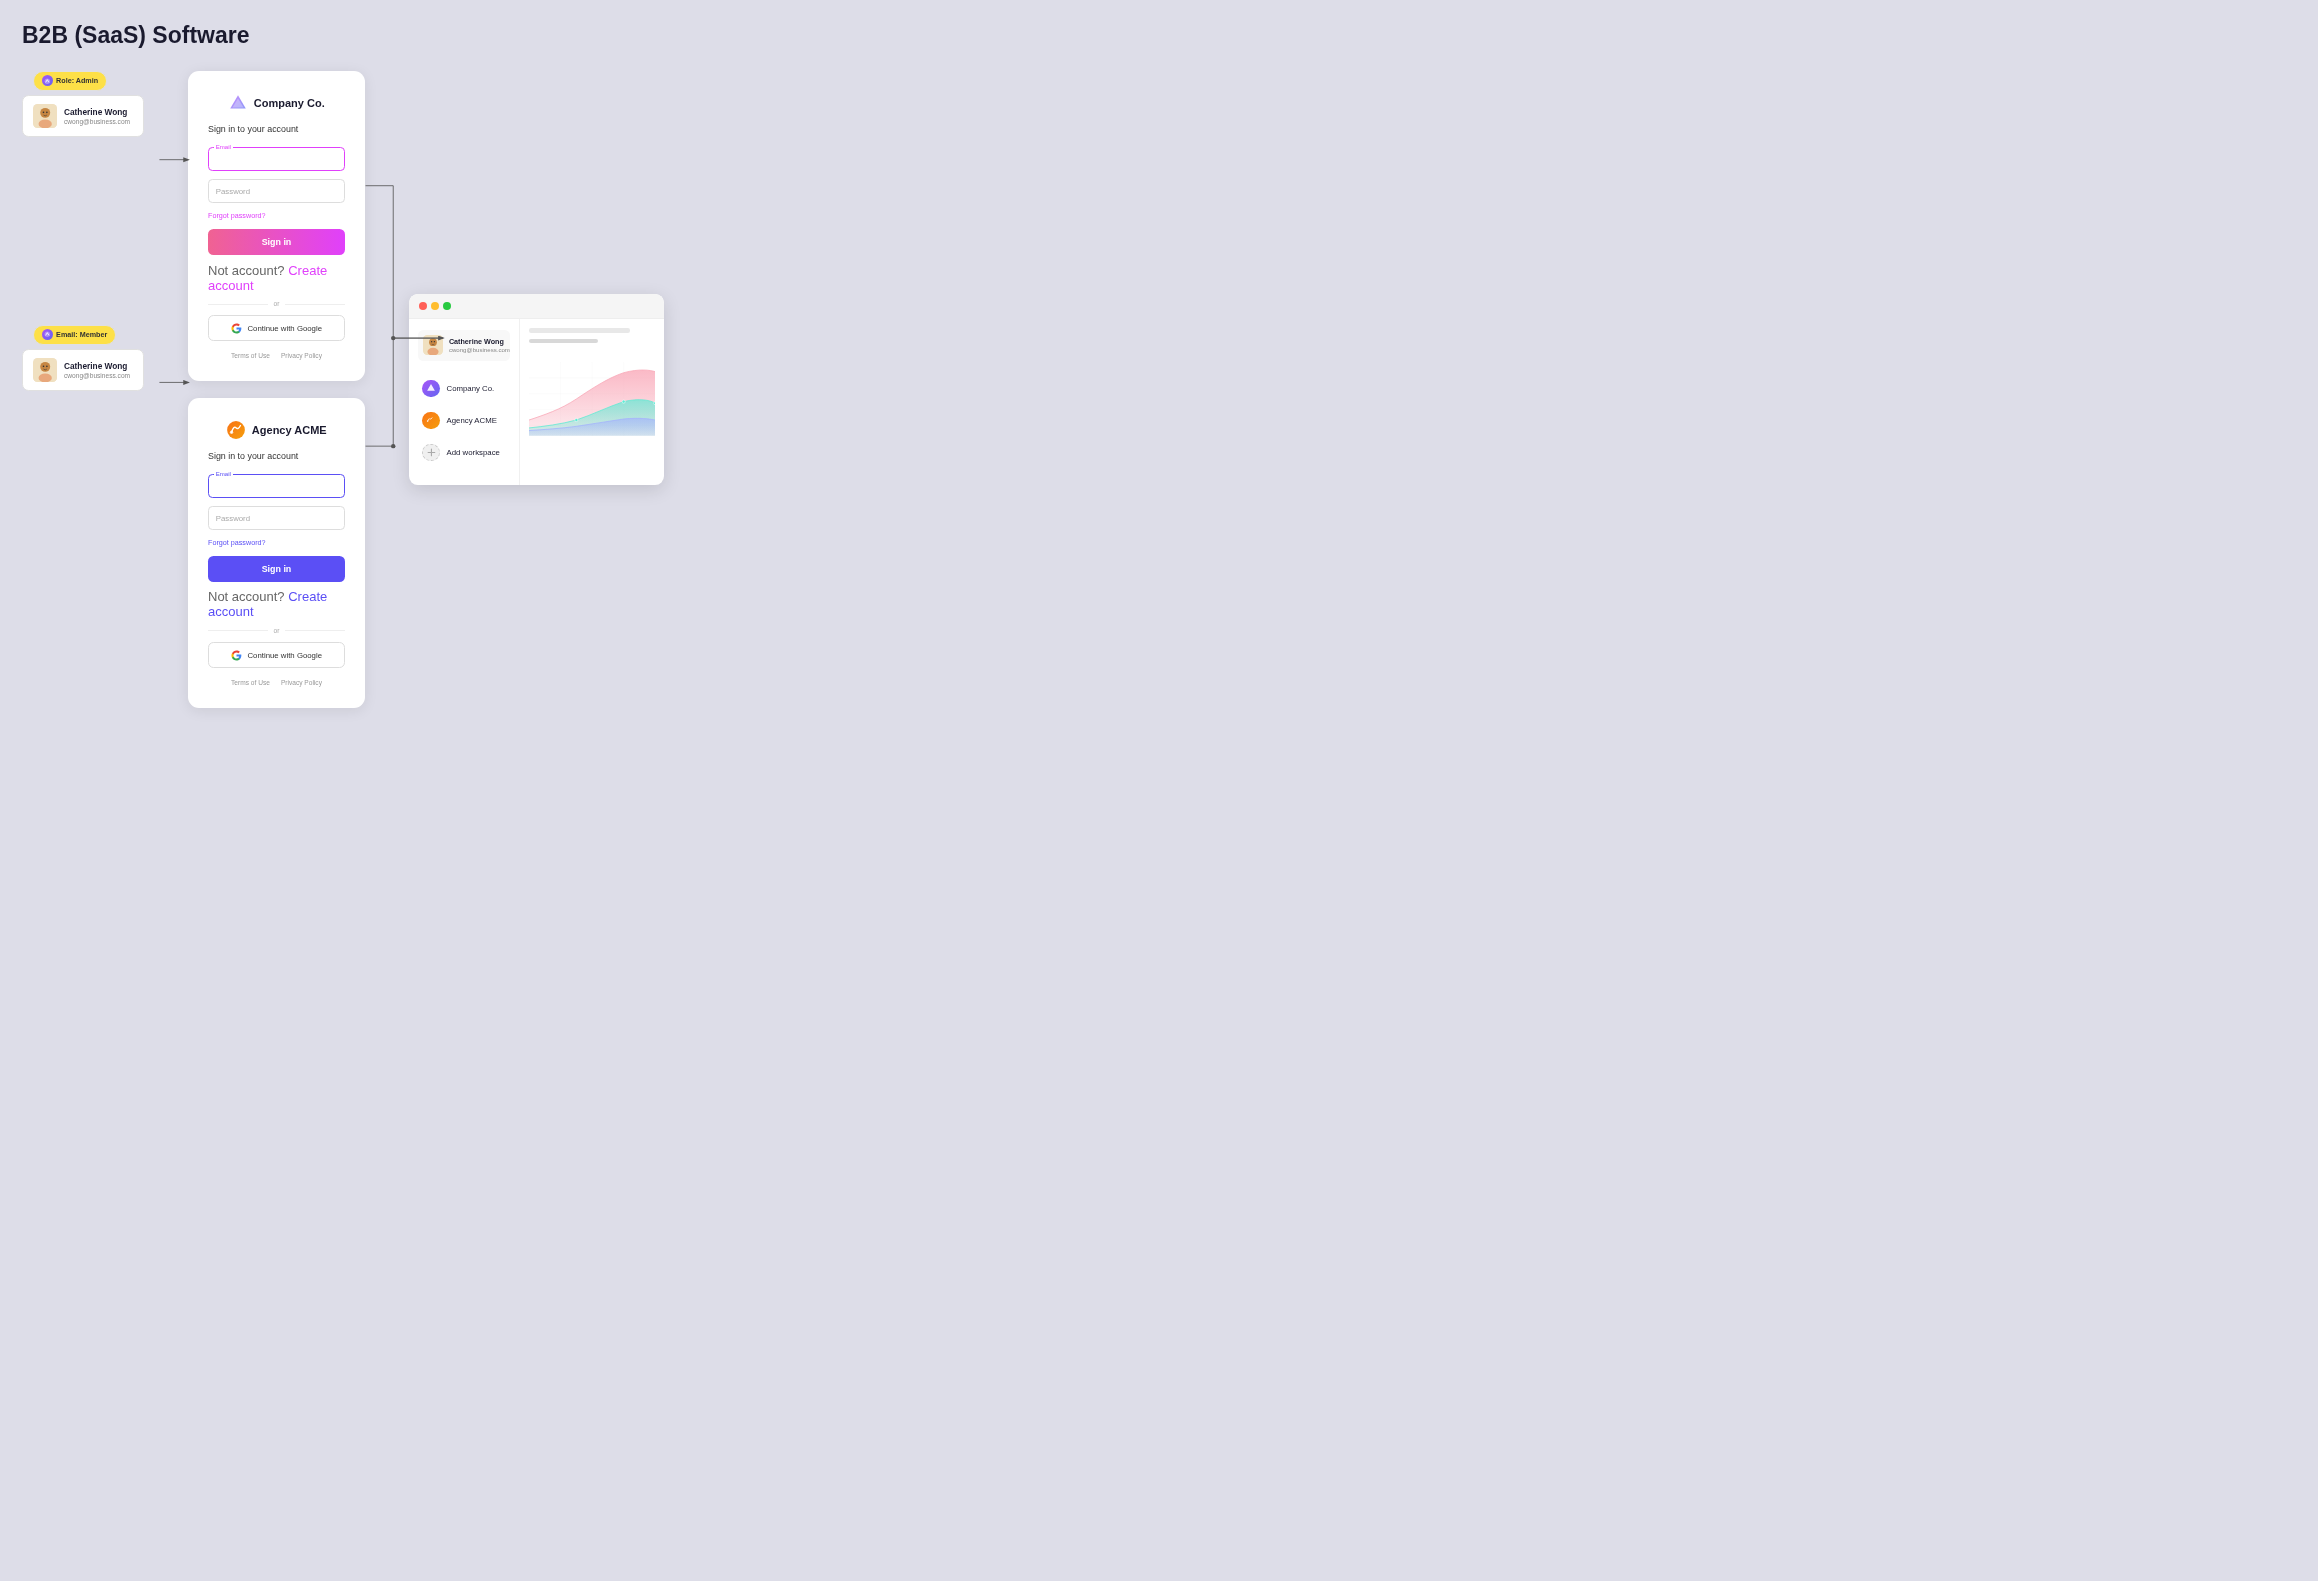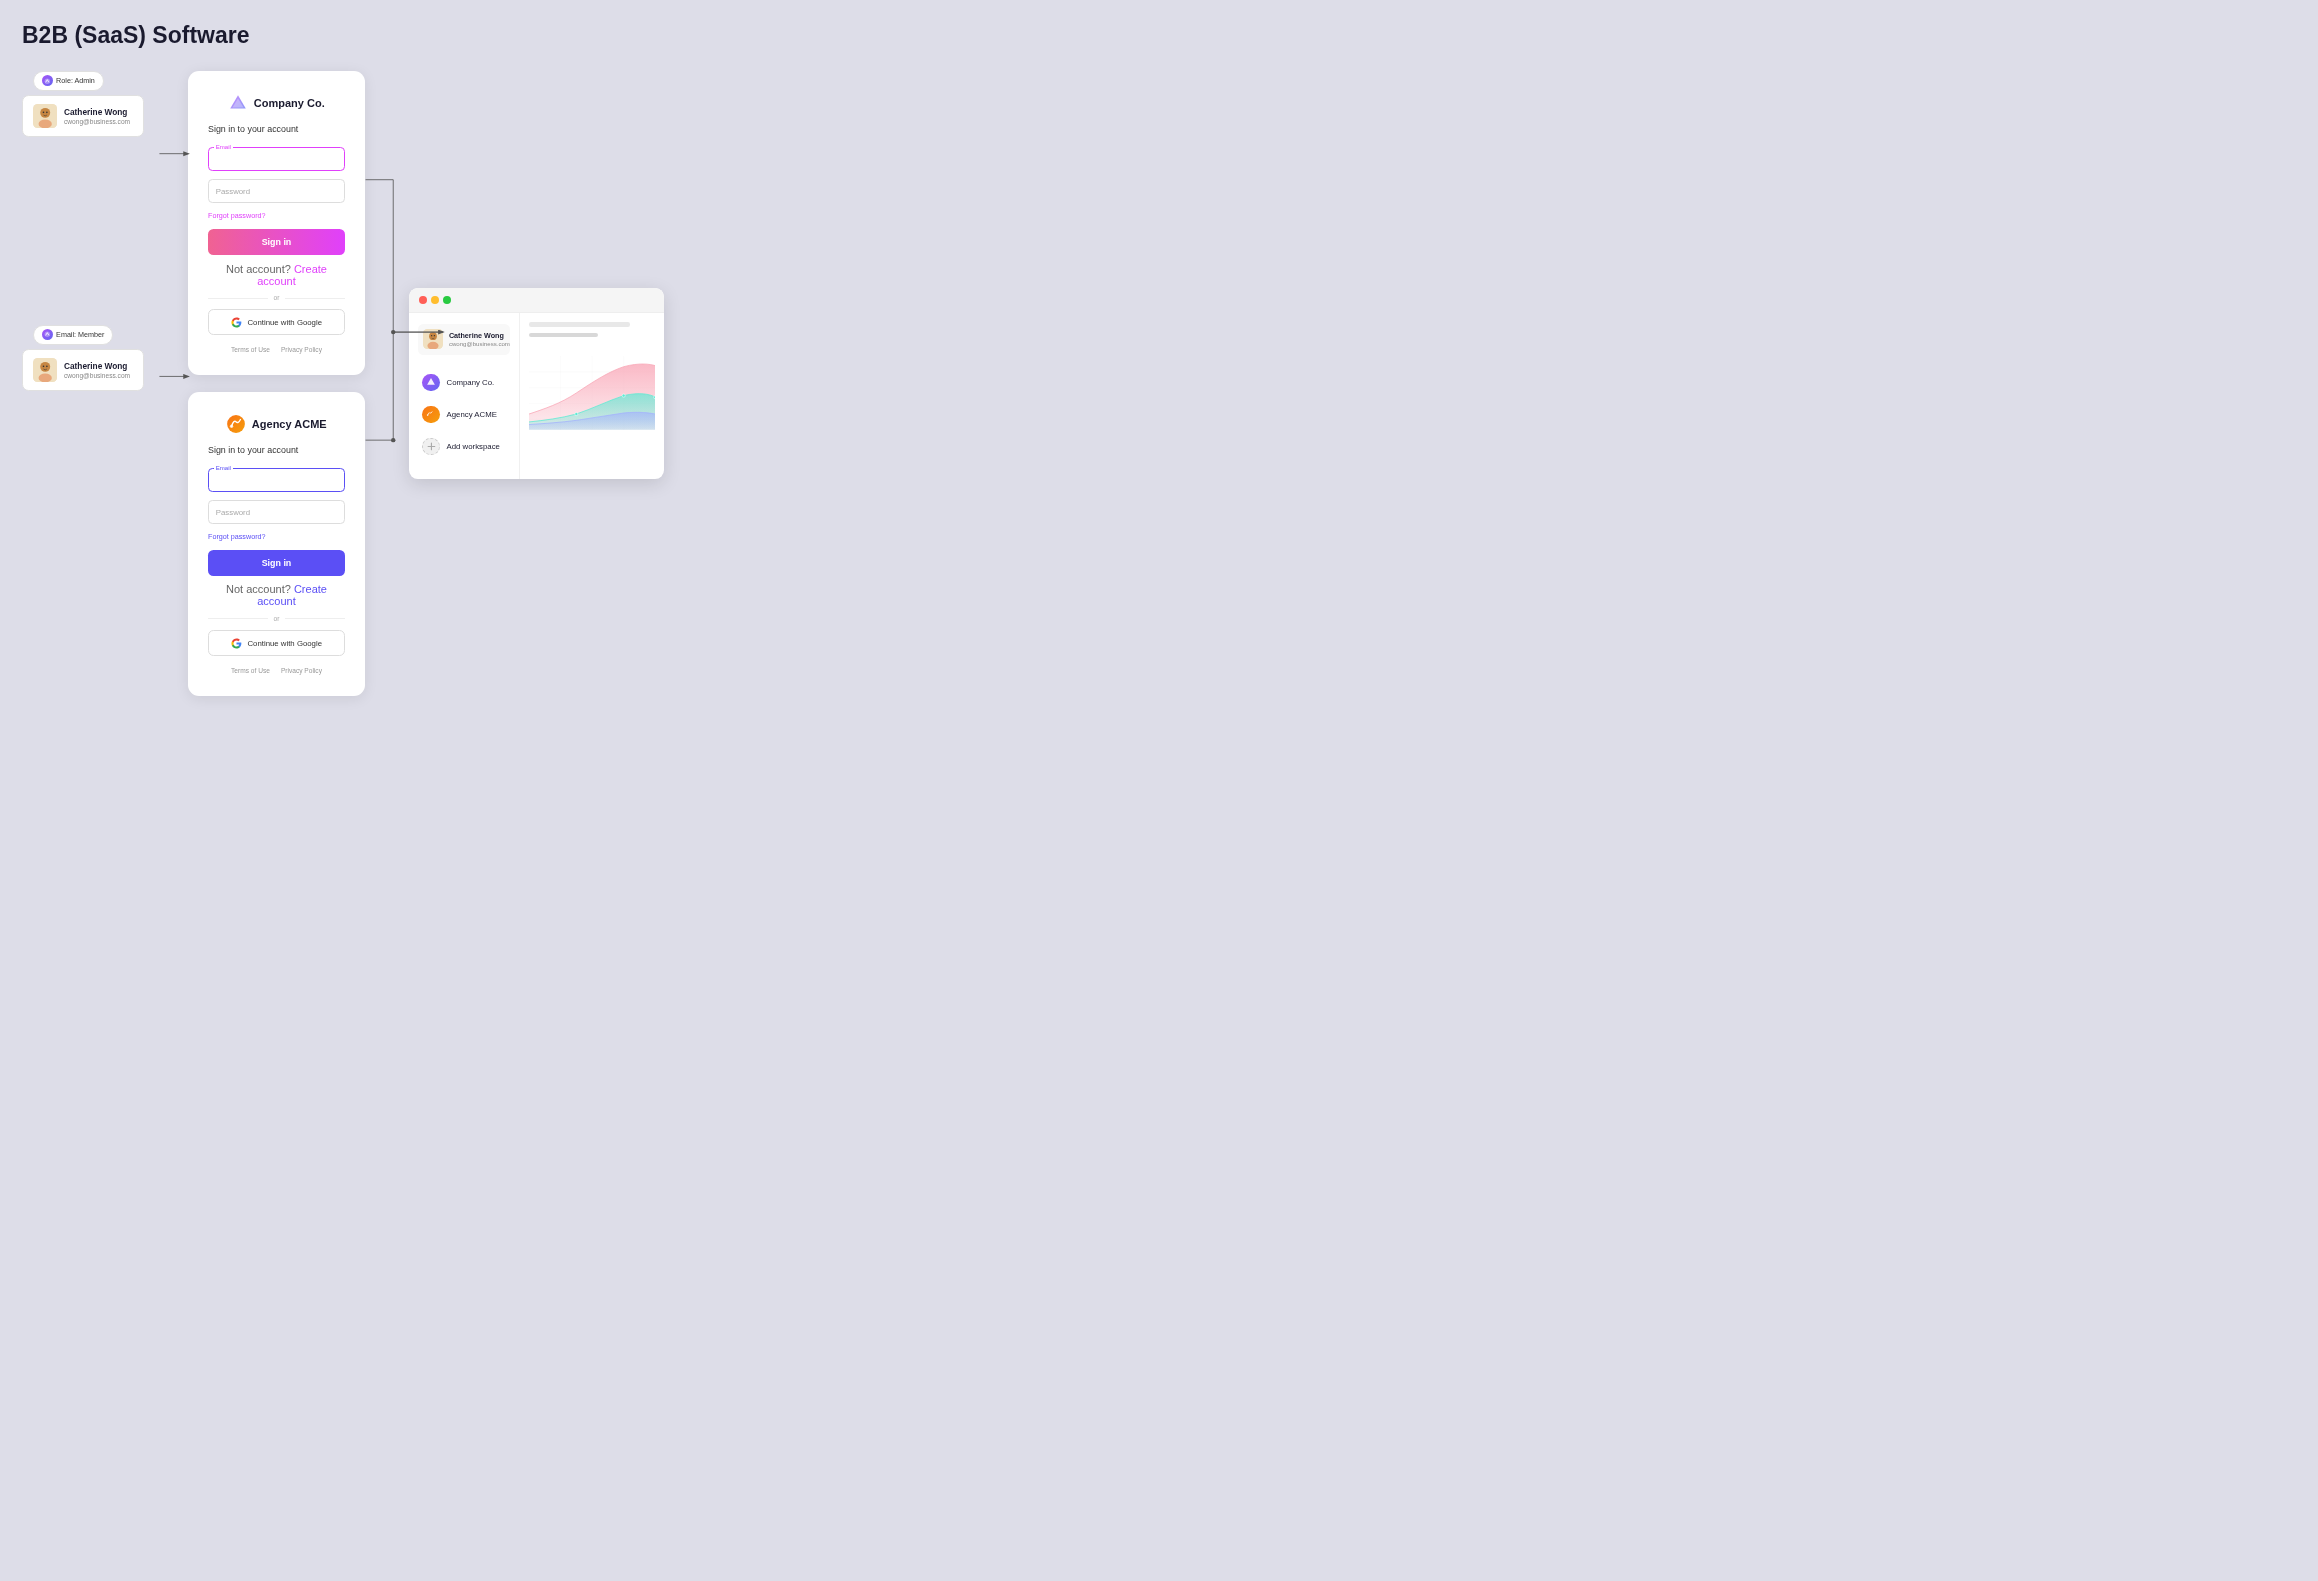--- a/index.html
+++ b/index.html
@@ -27,26 +27,26 @@
     }
 
     .user-card-wrapper {
       position: relative;
       display: flex;
       flex-direction: column;
       align-items: flex-start;
     }
 
     .role-badge {
-      background: #ffffff;
+      background: #fde047;
       border: 0.8px solid #e0e0e0;
       border-radius: 11px;
       padding: 3.3px 7.8px;
       font-size: 7.2px;
-      font-weight: 400;
+      font-weight: 700;
       color: #333;
       display: flex;
       align-items: center;
       gap: 3.3px;
       margin-bottom: 4.4px;
       margin-left: 11px;
       position: relative;
       z-index: 2;
     }
 
@@ -219,22 +219,22 @@
       color: white;
       border: none;
       border-radius: 5.5px;
       font-size: 8.9px;
       font-weight: 600;
       cursor: pointer;
       margin-bottom: 7.8px;
     }
 
     .no-account {
-      text-align: center;
-      font-size: 11px;
+      text-align: left;
+      font-size: 13px;
       color: #666;
       margin-bottom: 7.8px;
     }
 
     .no-account a {
       color: #e040fb;
       text-decoration: none;
     }
 
     .no-account-blue a {

